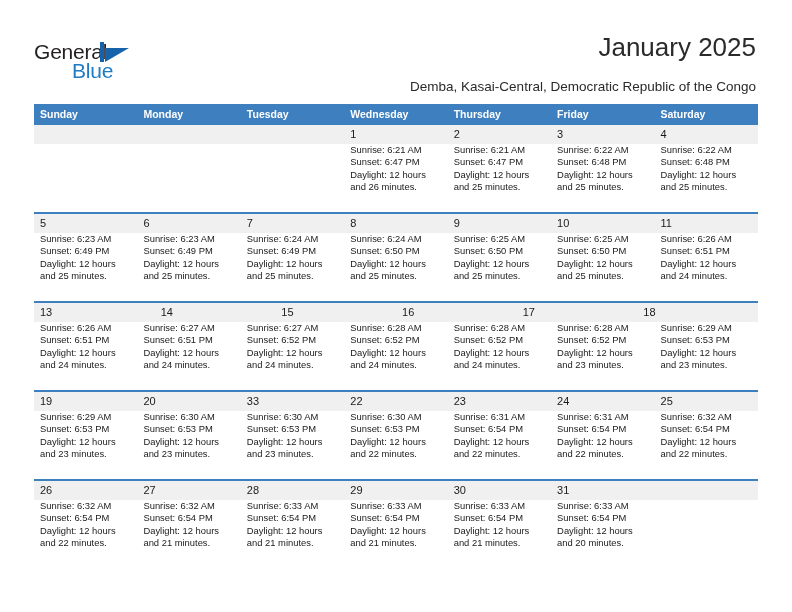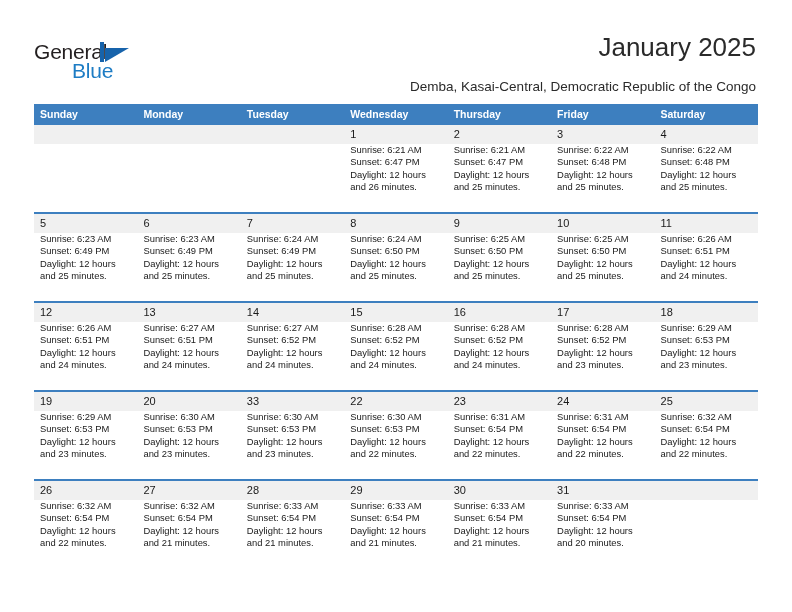--- a/index.html
+++ b/index.html
@@ -303,21 +303,20 @@
           <div class="ln">Sunset: 6:51 PM</div>
           <div class="ln">Daylight: 12 hours</div>
           <div class="ln">and 24 minutes.</div>
         </div>
       </div>
       <div class="sep"></div>
     </div>
 
     <div class="week">
       <div class="numbers">
-        <div class="daynum">12</div>
         <div class="daynum">13</div>
         <div class="daynum">14</div>
         <div class="daynum">15</div>
         <div class="daynum">16</div>
         <div class="daynum">17</div>
         <div class="daynum">18</div>
       </div>
       <div class="bodies">
         <div class="daybody">
           <div class="ln">Sunrise: 6:26 AM</div>

